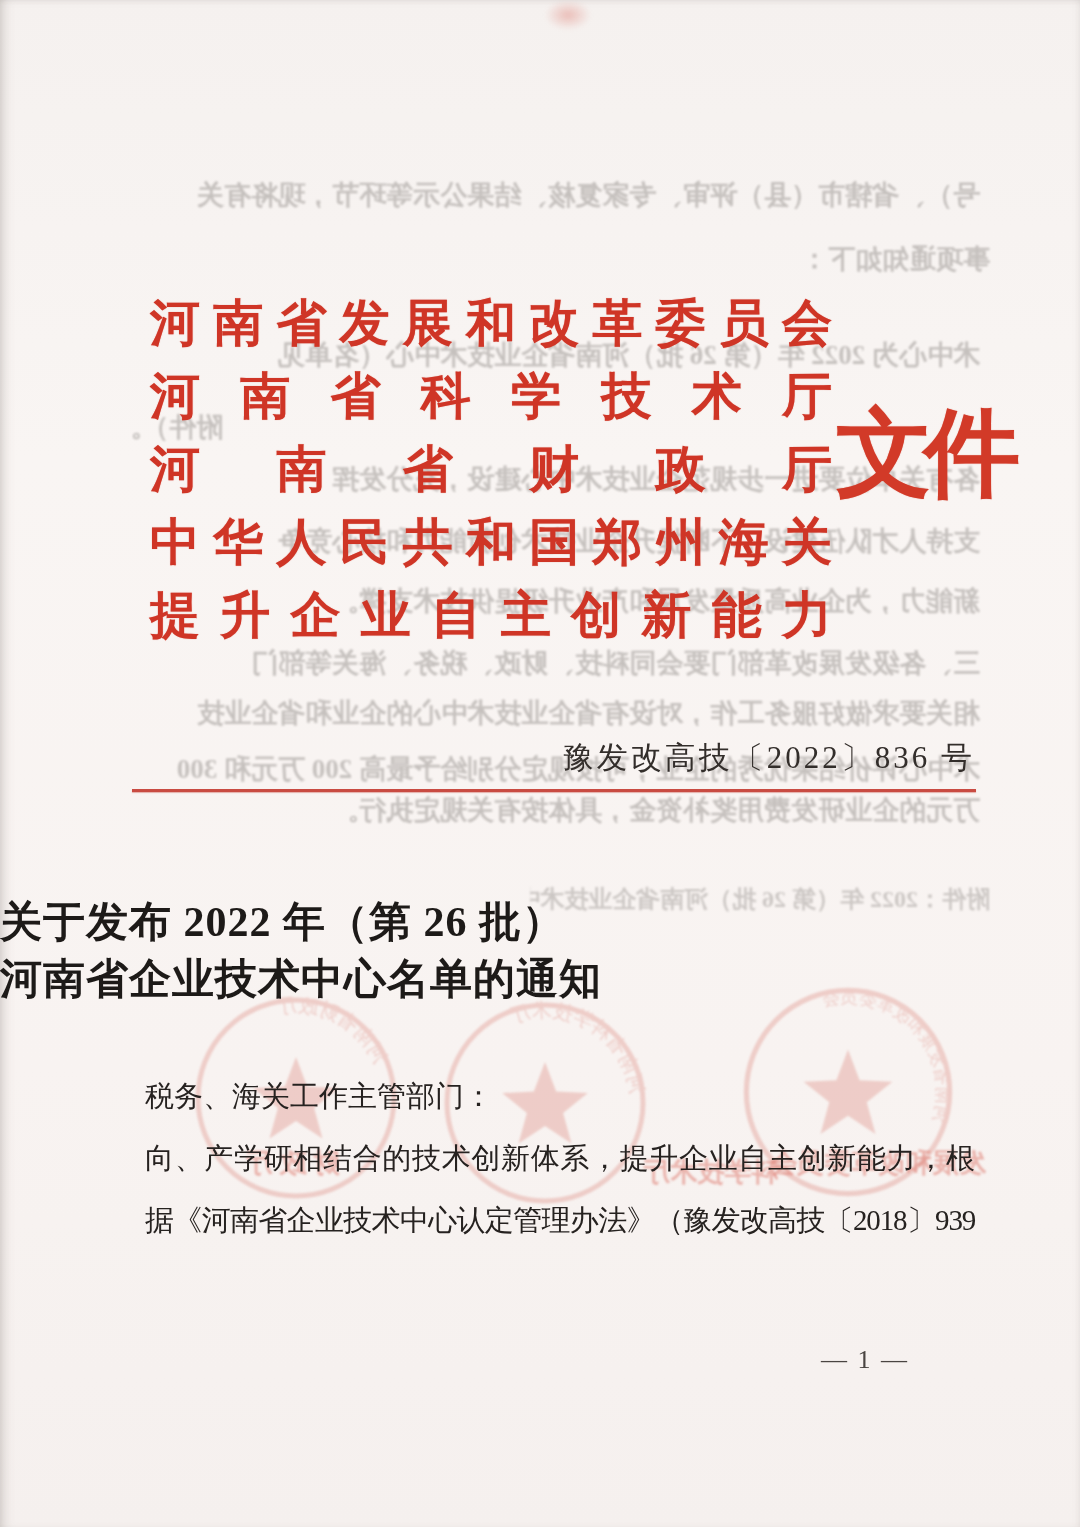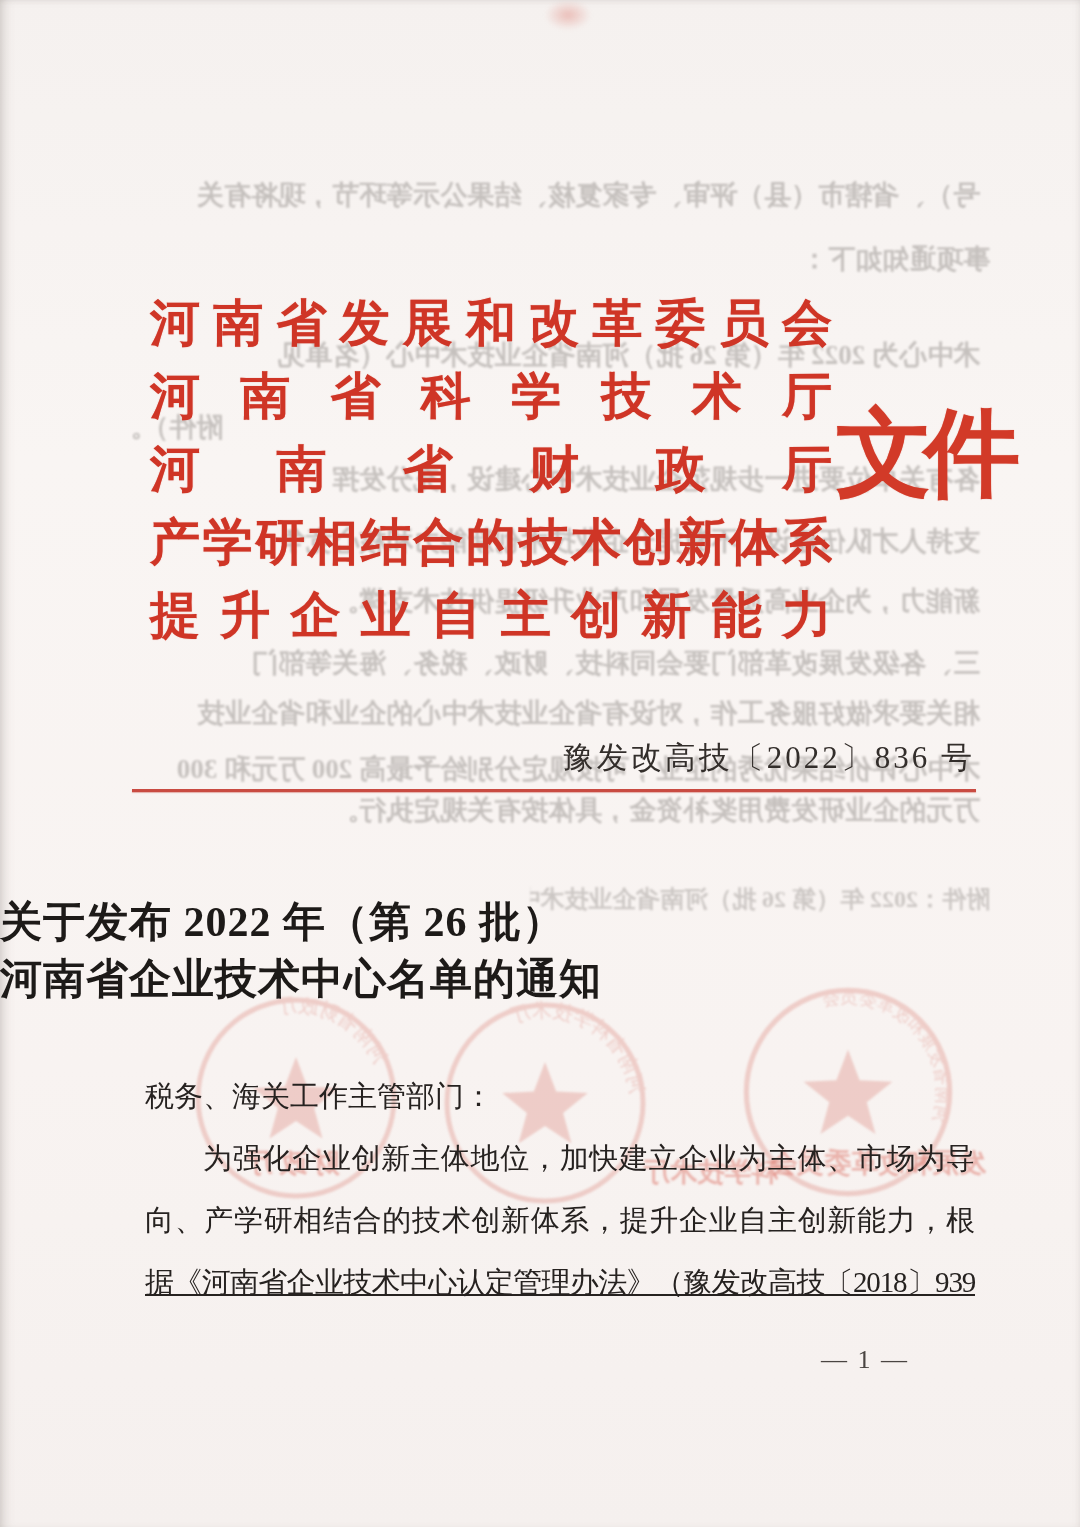--- a/index.html
+++ b/index.html
@@ -62,21 +62,21 @@
     text-align:left;color:#1d1a18;font-weight:bold;font-size:42px;line-height:57px;letter-spacing:1px;
   }
   
   .body-block{
     position:absolute;left:145px;top:1065px;width:830px;
     color:#262220;font-size:29px;
   }
   .body-line{height:62px;line-height:62px;white-space:nowrap;}
   .jl{text-align:justify;text-align-last:justify;text-justify:inter-ideograph;white-space:normal;}
   .indent{padding-left:58px;box-sizing:border-box;}
-  .tight{letter-spacing:-1.2px;text-decoration:underline;}
+  .tight{letter-spacing:-1.2px;}
   .page-number{
     position:absolute;left:800px;top:1345px;width:130px;
     text-align:center;color:#4a4542;font-size:26px;letter-spacing:2px;
   }
 </style>
 </head>
 <body>
 
 <div class="page">
 
@@ -121,37 +121,36 @@
   </svg>
 
   <div class="ghost red" style="top:1146px;left:140px;width:200px;">财 政 厅</div>
   <div class="ghost red" style="top:1155px;left:548px;width:230px;">科学技术厅</div>
   <div class="ghost red" style="top:1146px;left:758px;width:228px;">发展和改革委员会</div>
 
   <div class="agency-block">
     <div class="agency-line">河南省发展和改革委员会</div>
     <div class="agency-line">河南省科学技术厅</div>
     <div class="agency-line">河南省财政厅</div>
-    <div class="agency-line">产学研相结合的技术创新体系</div>
+    <div class="agency-line">中华人民共和国郑州海关</div>
     <div class="agency-line">提升企业自主创新能力</div>
   </div>
 
   <div class="doc-type">文件</div>
 
   <div class="doc-number">豫发改高技〔2022〕836 号</div>
 
   <div class="red-rule"></div>
 
   <div class="title-block">
     <div>关于发布 2022 年（第 26 批）</div>
     <div>河南省企业技术中心名单的通知</div>
   </div>
 
   <div class="body-block">
     <div class="body-line">税务、海关工作主管部门：</div>
-    <div class="body-line jl indent">为强化企业创新主体地位，加快建立企业为主体、市场为导</div>
     <div class="body-line jl">向、产学研相结合的技术创新体系，提升企业自主创新能力，根</div>
     <div class="body-line jl tight">据《河南省企业技术中心认定管理办法》（豫发改高技〔2018〕939</div>
   </div>
 
   <div class="page-number">— 1 —</div>
 
 </div>
 
 </body></html>

